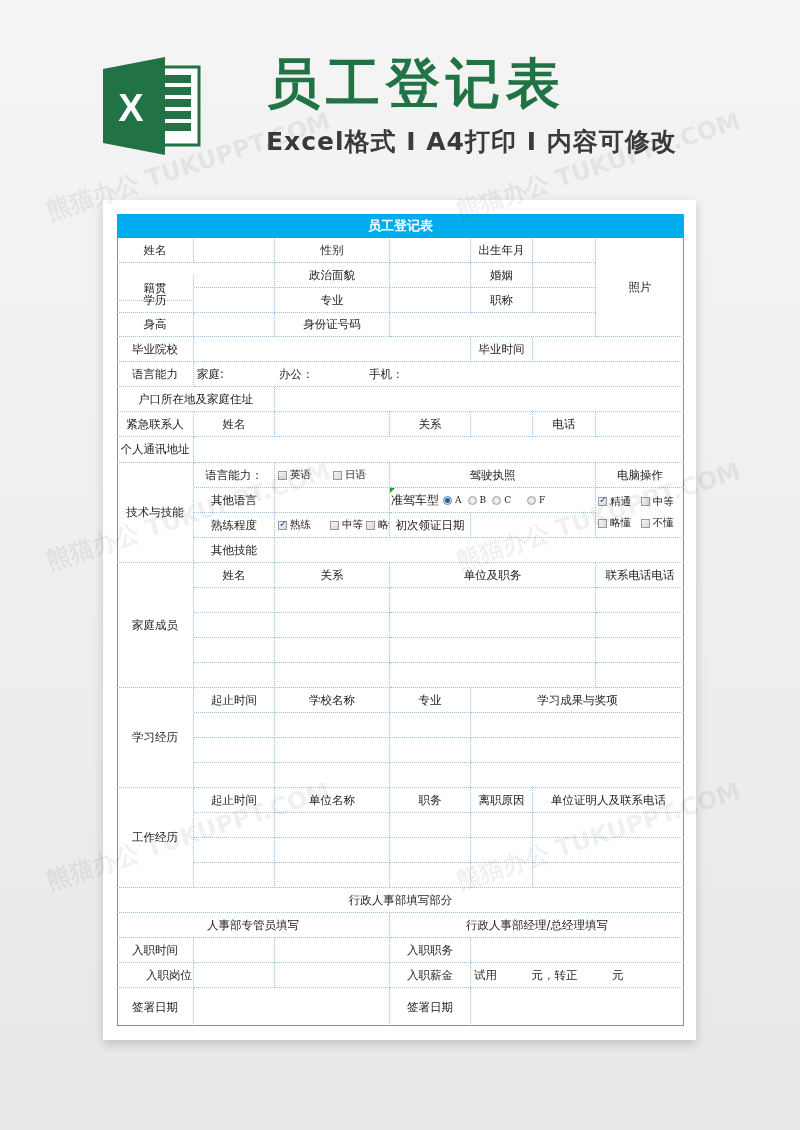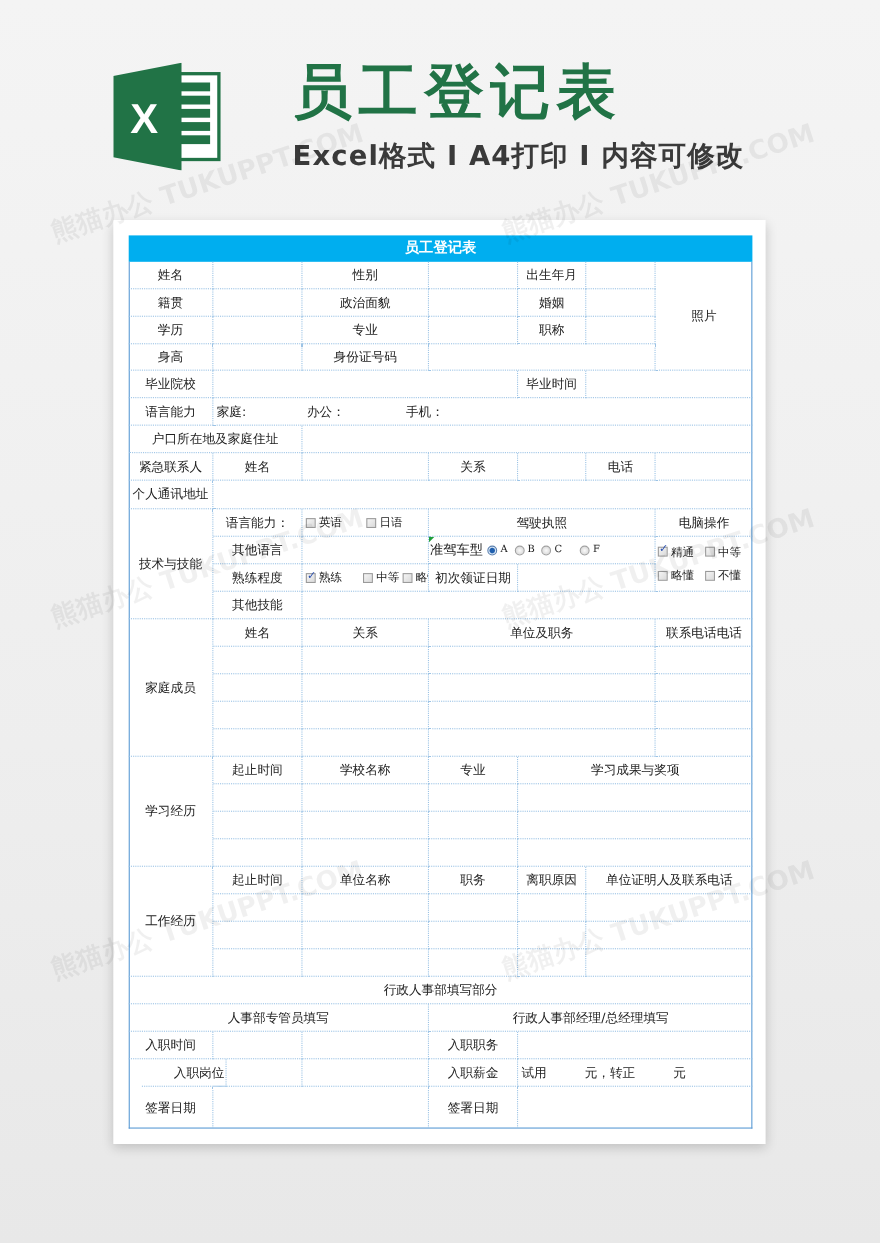--- a/index.html
+++ b/index.html
@@ -90,21 +90,21 @@
   <div class="frame"></div>
 
   <div class="c" style="left:0;top:24px;width:77px;height:25px;">姓名</div>
   <div class="c" style="left:77px;top:24px;width:81px;height:25px;"></div>
   <div class="c" style="left:158px;top:24px;width:115px;height:25px;">性别</div>
   <div class="c" style="left:273px;top:24px;width:81px;height:25px;"></div>
   <div class="c" style="left:354px;top:24px;width:62px;height:25px;">出生年月</div>
   <div class="c" style="left:416px;top:24px;width:63px;height:25px;"></div>
   <div class="c noright" style="left:479px;top:24px;width:88px;height:99px;">照片</div>
 
-  <div class="c" style="left:0;top:49px;width:77px;height:25px;">籍贯</div>
+  <div class="c" style="left:0;top:62px;width:77px;height:25px;">籍贯</div>
   <div class="c" style="left:77px;top:49px;width:81px;height:25px;"></div>
   <div class="c" style="left:158px;top:49px;width:115px;height:25px;">政治面貌</div>
   <div class="c" style="left:273px;top:49px;width:81px;height:25px;"></div>
   <div class="c" style="left:354px;top:49px;width:62px;height:25px;">婚姻</div>
   <div class="c" style="left:416px;top:49px;width:63px;height:25px;"></div>
 
   <div class="c" style="left:0;top:74px;width:77px;height:25px;">学历</div>
   <div class="c" style="left:77px;top:74px;width:81px;height:25px;"></div>
   <div class="c" style="left:158px;top:74px;width:115px;height:25px;">专业</div>
   <div class="c" style="left:273px;top:74px;width:81px;height:25px;"></div>
@@ -289,21 +289,21 @@
   <div class="c" style="left:0;top:699px;width:273px;height:25px;">人事部专管员填写</div>
   <div class="c noright" style="left:0;top:674px;width:567px;height:25px;">行政人事部填写部分</div>
   <div class="c noright" style="left:273px;top:699px;width:294px;height:25px;text-align:center;">行政人事部经理/总经理填写</div>
 
   <div class="c" style="left:0;top:724px;width:77px;height:25px;">入职时间</div>
   <div class="c" style="left:77px;top:724px;width:81px;height:25px;"></div>
   <div class="c" style="left:158px;top:724px;width:115px;height:25px;"></div>
   <div class="c" style="left:273px;top:724px;width:81px;height:25px;">入职职务</div>
   <div class="c noright" style="left:354px;top:724px;width:213px;height:25px;"></div>
 
-  <div class="c" style="left:12px;top:749px;width:77px;height:25px;padding-left:28px;">入职岗位</div>
+  <div class="c" style="left:0;top:749px;width:77px;height:25px;padding-left:28px;">入职岗位</div>
   <div class="c" style="left:77px;top:749px;width:81px;height:25px;"></div>
   <div class="c" style="left:158px;top:749px;width:115px;height:25px;"></div>
   <div class="c" style="left:273px;top:749px;width:81px;height:25px;">入职薪金</div>
   <div class="c left noright" style="left:354px;top:749px;width:213px;height:25px;white-space:pre;">试用　　　元，转正　　　元</div>
 
   <div class="c" style="left:0;top:774px;width:77px;height:38px;border-bottom:none;">签署日期</div>
   <div class="c" style="left:77px;top:774px;width:196px;height:38px;border-bottom:none;"></div>
   <div class="c" style="left:273px;top:774px;width:81px;height:38px;border-bottom:none;">签署日期</div>
   <div class="c noright" style="left:354px;top:774px;width:213px;height:38px;border-bottom:none;"></div>
 </div>

